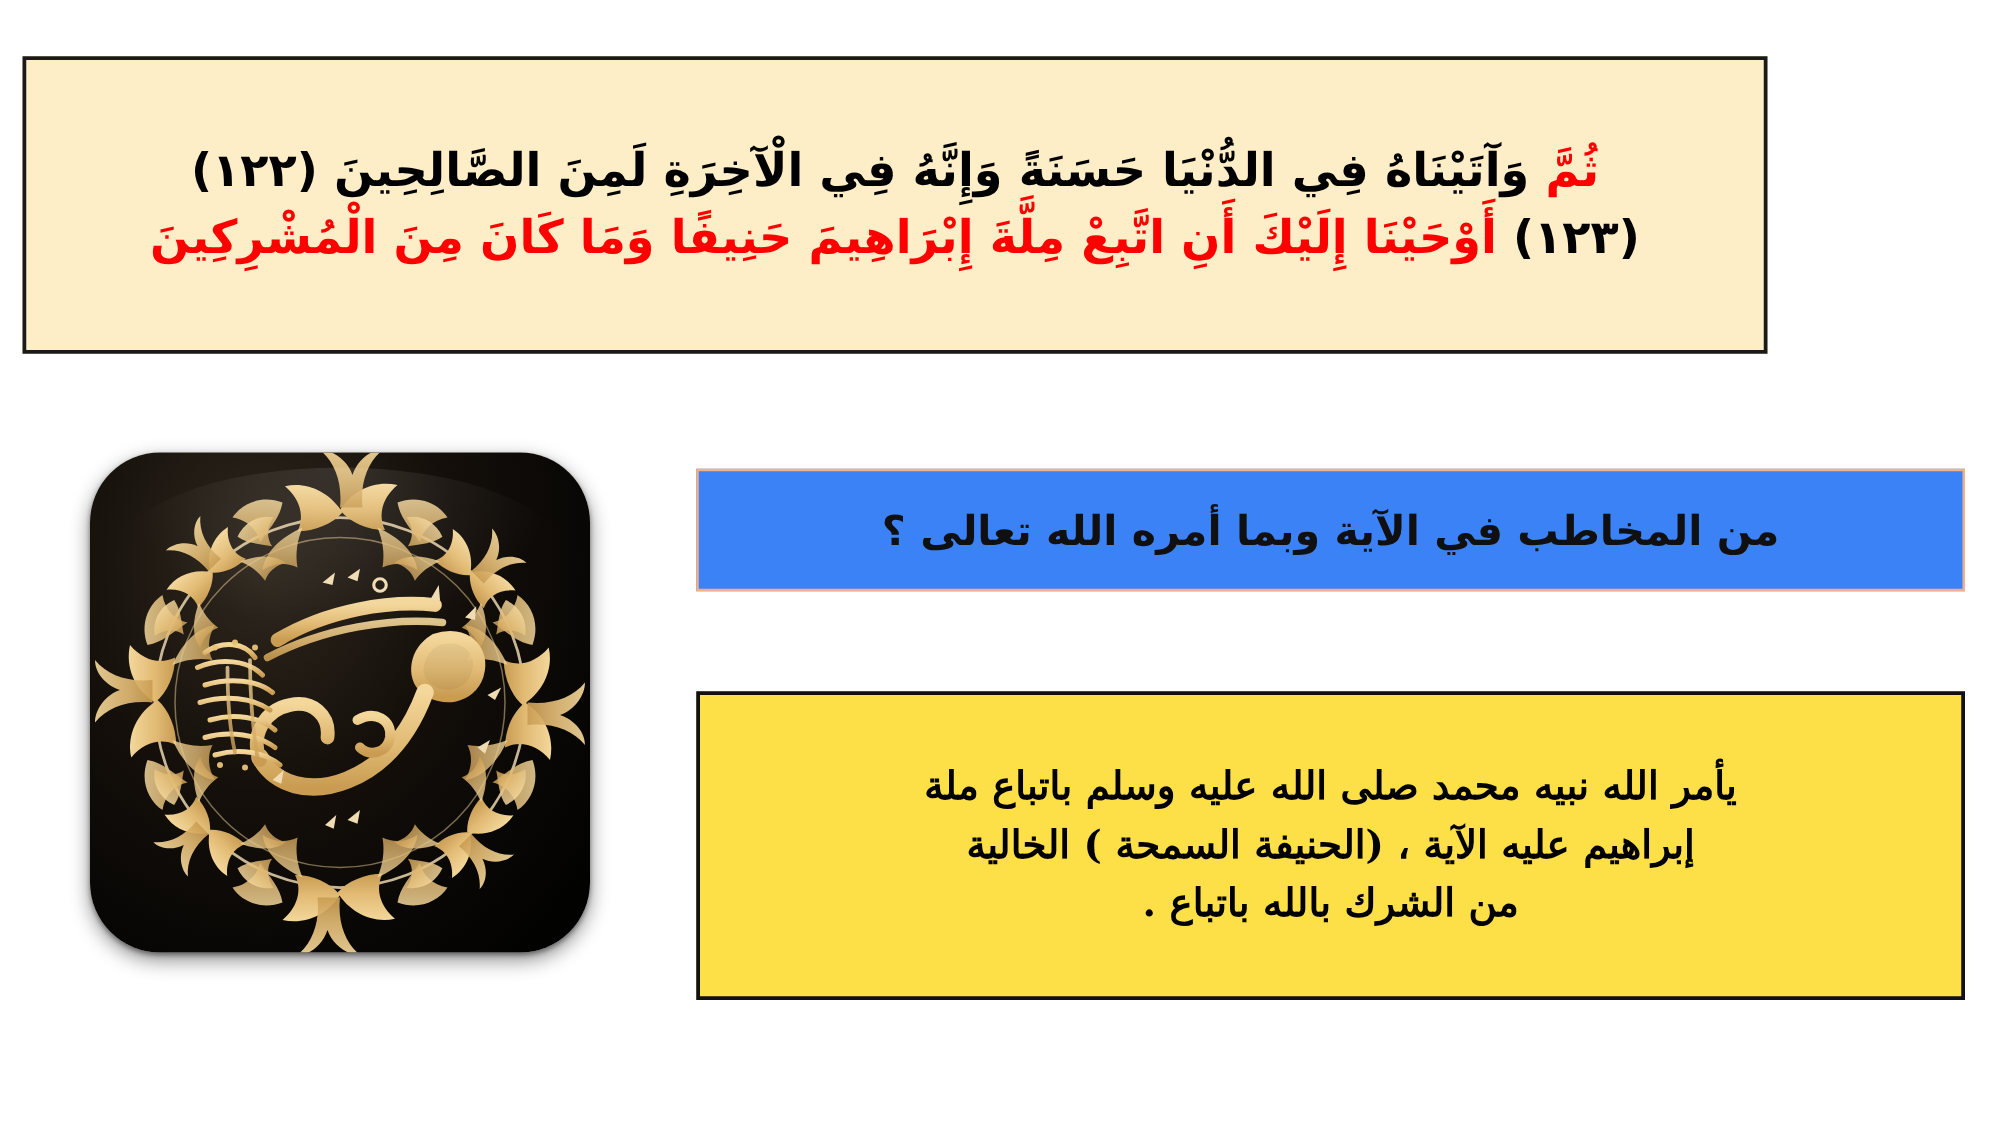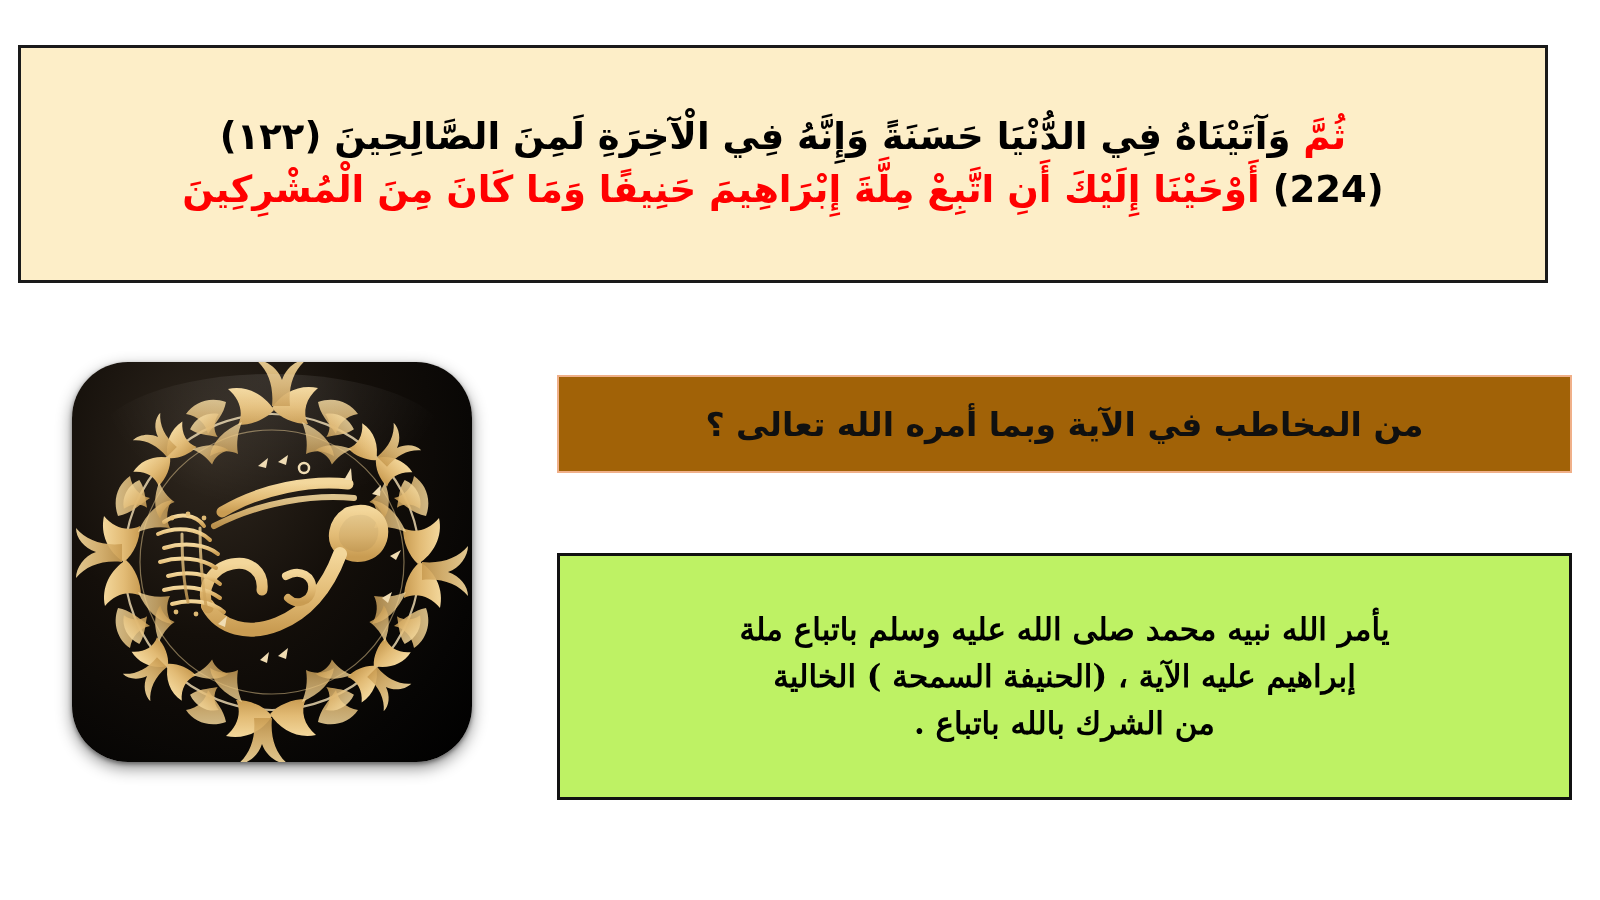--- a/index.html
+++ b/index.html
@@ -14,21 +14,21 @@
     position: relative;
     overflow: hidden;
     font-family: "DejaVu Sans", "Liberation Sans", sans-serif;
   }
 
   
   .ayah-box {
     position: absolute;
     left: 18px;
     top: 45px;
-    width: 1530px;
+    width: 1396px;
     height: 238px;
     box-sizing: border-box;
     background: #fdeec8;
     border: 3px solid #1a1a1a;
     display: flex;
     flex-direction: column;
     align-items: center;
     justify-content: center;
     direction: rtl;
     padding: 4px 12px;
@@ -84,21 +84,21 @@
   }
 
   
   .question-box {
     position: absolute;
     left: 557px;
     top: 375px;
     width: 1015px;
     height: 98px;
     box-sizing: border-box;
-    background: #a16207;
+    background: #3b82f6;
     border: 2px solid #f0b089;
     display: flex;
     align-items: center;
     justify-content: center;
     direction: rtl;
   }
   .question-text {
     font-family: "DejaVu Sans", "Liberation Sans", sans-serif;
     font-weight: bold;
     font-size: 33px;
@@ -111,21 +111,21 @@
   }
 
   
   .answer-box {
     position: absolute;
     left: 557px;
     top: 553px;
     width: 1015px;
     height: 247px;
     box-sizing: border-box;
-    background: #bef264;
+    background: #fde047;
     border: 3px solid #111111;
     display: flex;
     flex-direction: column;
     align-items: center;
     justify-content: center;
     direction: rtl;
     padding: 6px 20px;
   }
   .answer-line {
     width: 100%;
@@ -142,21 +142,21 @@
 </style>
 </head>
 <body>
 
 <div class="ayah-box">
   <div class="ayah-line ayah-line-1">
     <span class="seg-red">ثُمَّ</span>
     <span class="seg-black">وَآتَيْنَاهُ فِي الدُّنْيَا حَسَنَةً وَإِنَّهُ فِي الْآخِرَةِ لَمِنَ الصَّالِحِينَ (١٢٢)</span>
   </div>
   <div class="ayah-line ayah-line-2">
-    <span class="seg-black">(224)</span>
+    <span class="seg-black">(١٢٣)</span>
     <span class="seg-red">أَوْحَيْنَا إِلَيْكَ أَنِ اتَّبِعْ مِلَّةَ إِبْرَاهِيمَ حَنِيفًا وَمَا كَانَ مِنَ الْمُشْرِكِينَ</span>
   </div>
 </div>
 
 <div class="calligraphy-card">
   <div class="calligraphy-frame">
     <svg class="calligraphy-svg" viewBox="0 0 400 400">
       <defs>
         <linearGradient id="gold" x1="0" y1="0" x2="0" y2="1">
           <stop offset="0%" stop-color="#f3d79b"></stop>

